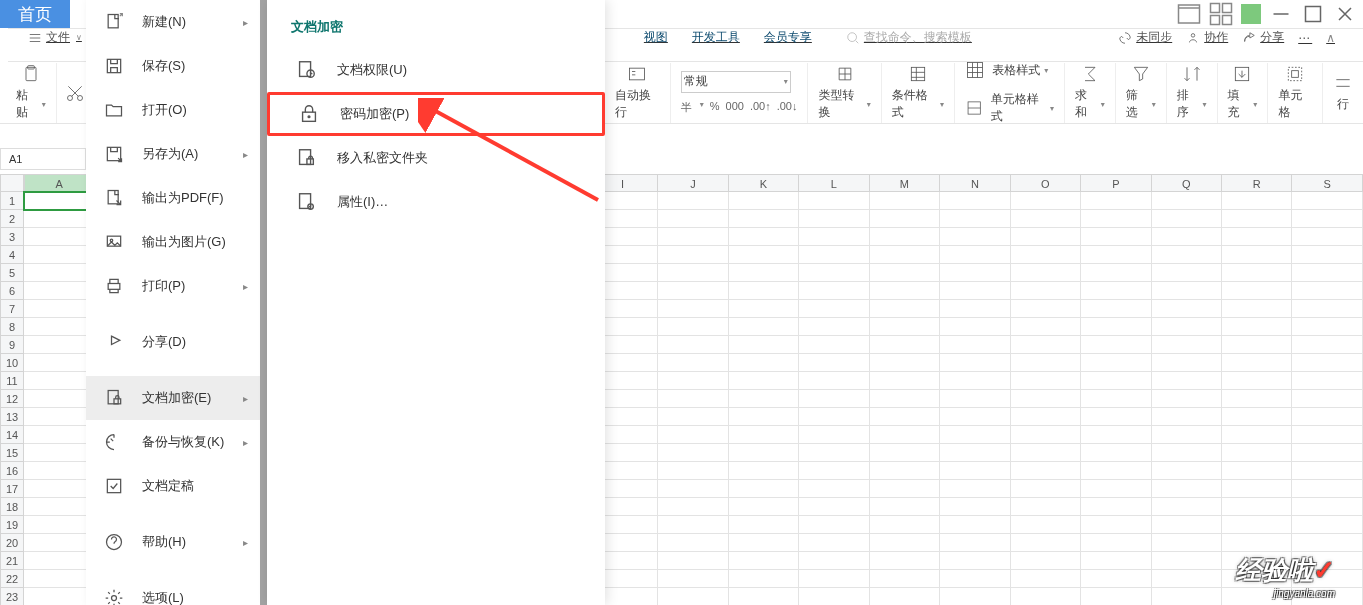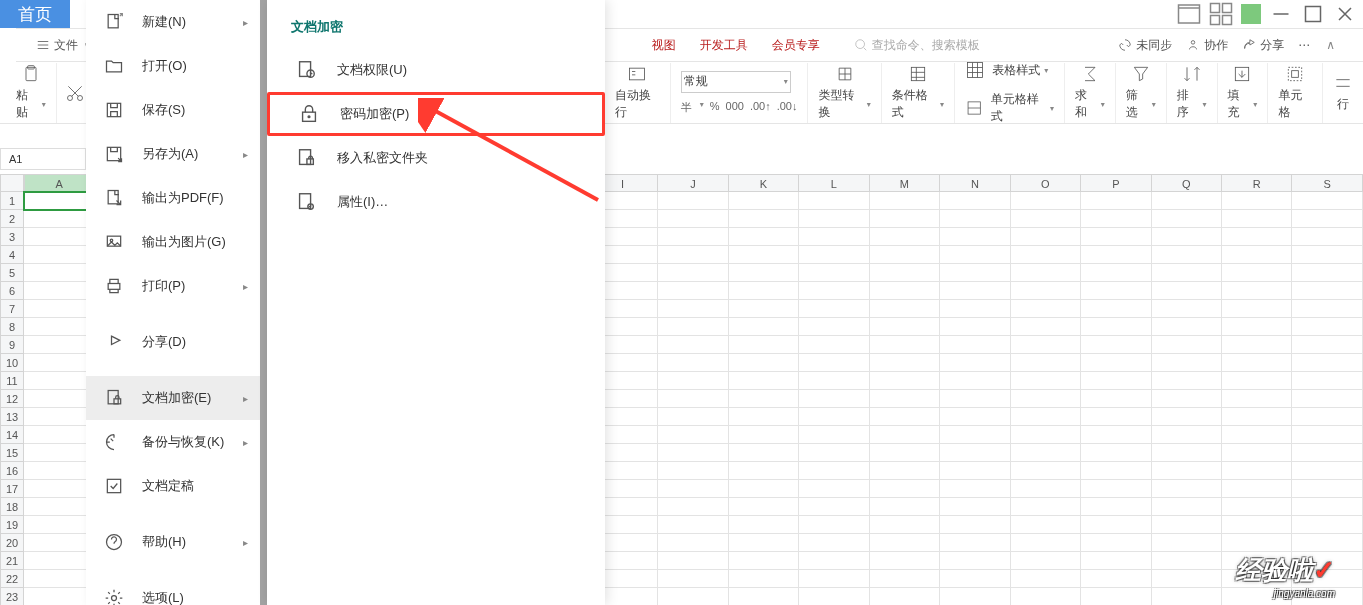--- a/index.html
+++ b/index.html
@@ -6,23 +6,23 @@
 body { width:1363px; height:605px; background:#fff; overflow:hidden; font-size:12px; color:#333; position:relative; }
 
 
 .titlebar { position:absolute; top:0; left:0; right:0; height:28px; background:#fff; display:flex; align-items:stretch; }
 .home-tab { background:#4a90e2; color:#fff; padding:0 18px; display:flex; align-items:center; font-size:17px; }
 .titlebar-right { position:absolute; right:6px; top:0; height:28px; display:flex; align-items:center; gap:8px; }
 .win-btn { width:24px; height:24px; display:flex; align-items:center; justify-content:center; color:#666; }
 .avatar { width:20px; height:20px; background:#7dc97d; }
 
 
-.secondrow { position:absolute; top:28px; left:16px; right:0; height:34px; border-top:1px solid #e5e5e5; border-bottom:1px solid #e5e5e5; display:flex; align-items:center; }
+.secondrow { position:absolute; top:28px; left:8px; right:0; height:34px; border-top:1px solid #e5e5e5; border-bottom:1px solid #e5e5e5; display:flex; align-items:flex-start;text-decoration:underline; }
 .file-btn { margin-left:10px; padding:0 10px; display:flex; align-items:center; gap:4px; color:#555; }
-.secondrow .tab { padding:0 12px; display:flex; align-items:center; color:#b91c1c; }
+.secondrow .tab { padding:0 12px; display:flex; align-items:center; color:#0c4a6e; }
 .secondrow .spacer { flex:1; }
 .search-box { color:#aaa; display:flex; align-items:center; gap:4px; margin-left:22px;}
 .right-links { display:flex; align-items:center; gap:14px; padding-right:28px; color:#555; }
 .right-links span { display:flex; align-items:center; gap:4px; }
 
 
 .ribbon { position:absolute; top:62px; left:0; right:0; height:62px; border-bottom:1px solid #e5e5e5; display:flex; align-items:center; }
 .ribbon .grp { display:flex; flex-direction:column; align-items:center; justify-content:center; height:60px; padding:0 10px; font-size:11px; color:#444; gap:3px; border-right:1px solid #eee; }
 .ribbon .grp:last-child { border-right:none;}
 .ribbon svg, .ribbon .ic { width:20px; height:20px; }
@@ -833,33 +833,33 @@
           <path d="M13 3v5h5"></path>
           <path d="M19 5l3-3M19 2h3v3" stroke="#888"></path>
         </svg>
       </span>
       <span>新建(N)</span>
       <span class="chev">▸</span>
     </div>
     <div class="item">
       <span class="fm-icon">
         <svg viewBox="0 0 24 24" fill="none" stroke="#555" stroke-width="1.5">
-          <path d="M3 6h6l2 2h10v11H3z"></path>
-        </svg>
-      </span>
-      <span>打开(O)</span>
-    </div>
-    <div class="item">
-      <span class="fm-icon">
-        <svg viewBox="0 0 24 24" fill="none" stroke="#555" stroke-width="1.5">
           <rect x="4" y="4" width="16" height="16"></rect>
           <path d="M8 4v5h8V4M8 20v-6h8v6"></path>
         </svg>
       </span>
       <span>保存(S)</span>
+    </div>
+    <div class="item">
+      <span class="fm-icon">
+        <svg viewBox="0 0 24 24" fill="none" stroke="#555" stroke-width="1.5">
+          <path d="M3 6h6l2 2h10v11H3z"></path>
+        </svg>
+      </span>
+      <span>打开(O)</span>
     </div>
     <div class="item">
       <span class="fm-icon">
         <svg viewBox="0 0 24 24" fill="none" stroke="#555" stroke-width="1.5">
           <rect x="4" y="4" width="16" height="16"></rect>
           <path d="M8 4v5h8V4"></path>
           <path d="M17 17l4 4M21 17v4h-4"></path>
         </svg>
       </span>
       <span>另存为(A)</span>

